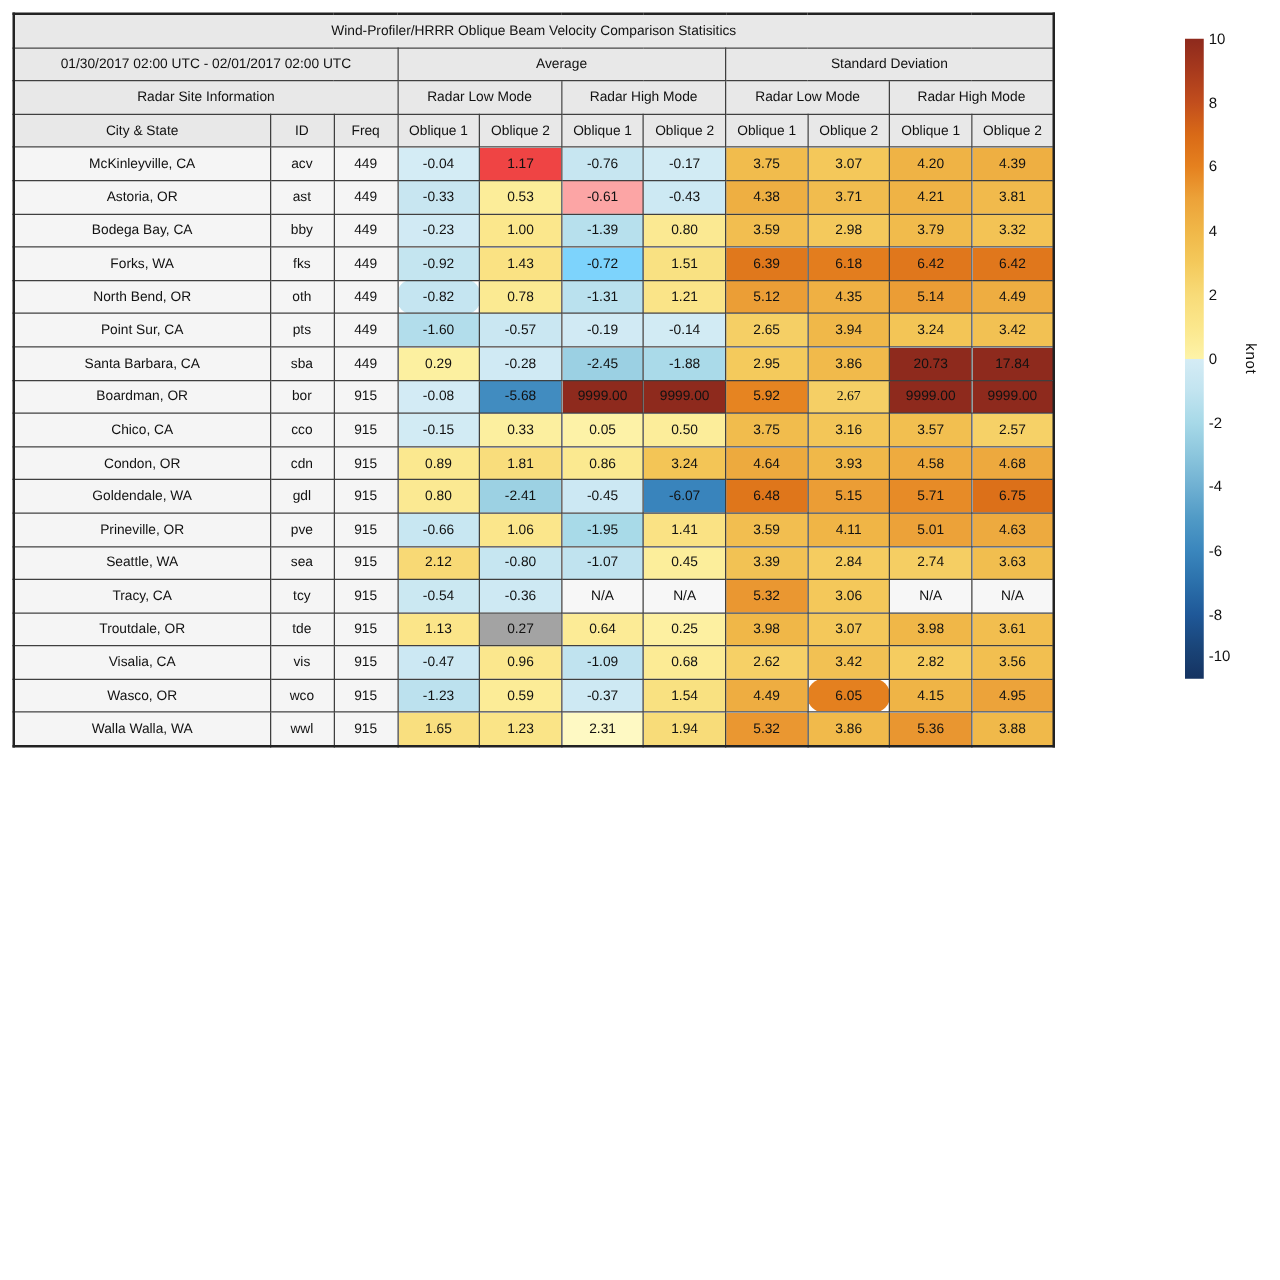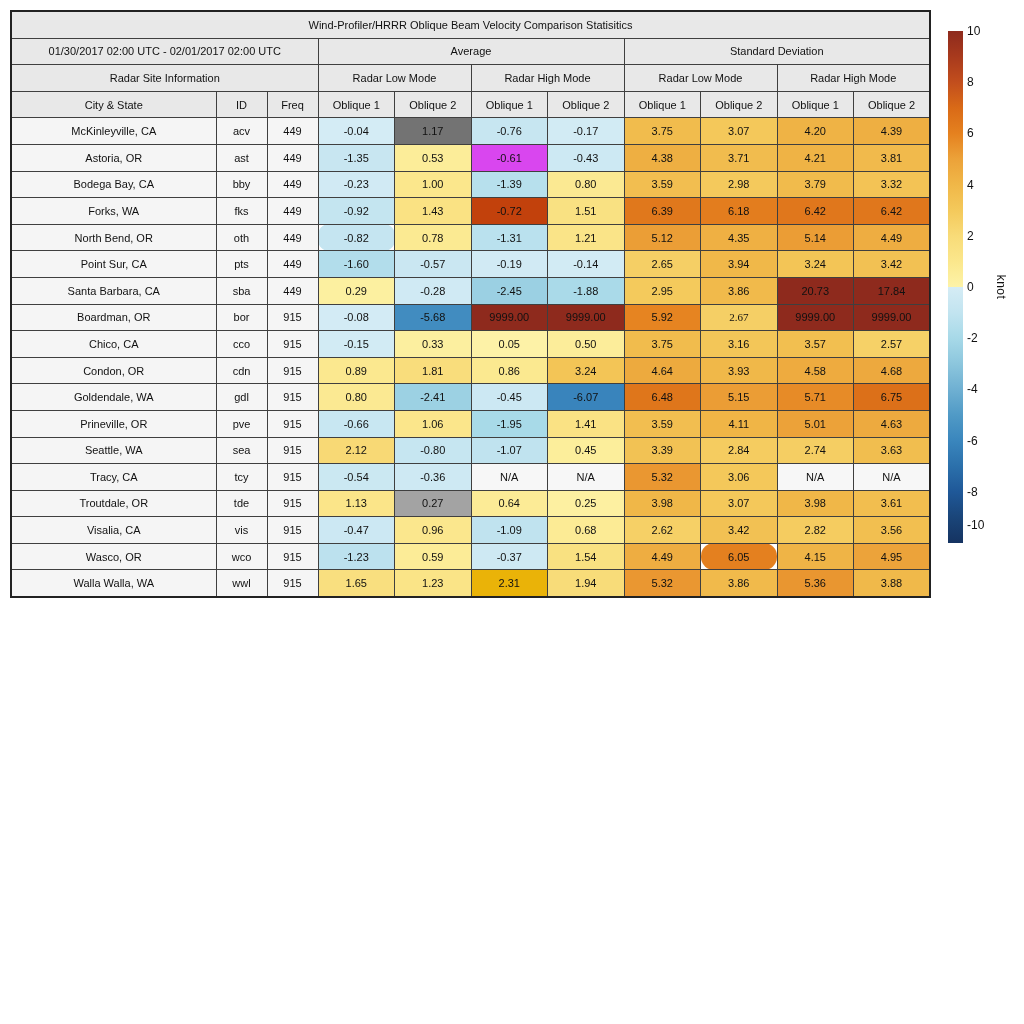--- a/index.html
+++ b/index.html
@@ -1,19 +1,19 @@
 <!DOCTYPE html>
 <html><head>
 <meta charset="utf-8">
 <style>
   html,body { margin:0; padding:0; background:#ffffff; width:1024px; height:1024px;
               font-family:"Liberation Sans", sans-serif; color:#111; }
   .figure { position:absolute; left:10px; top:10px; }
 
-  table.stats { border-collapse:collapse; table-layout:fixed; width:921px;
+  table.stats { border-collapse:collapse; table-layout:fixed; width:834px;
                 border:2px solid #222; }
   table.stats th, table.stats td {
       border:1px solid #3f3f3f; text-align:center; vertical-align:middle;
       font-size:11px; font-weight:400; padding:0; height:25.6px;
       white-space:nowrap; overflow:hidden; }
   table.stats thead th { background:#e8e8e8; }
   table.stats td.meta { background:#f5f5f5; }
 
   .colorbar { position:absolute; left:948px; top:31px; width:76px; height:512px; }
   .cb-bar   { position:absolute; left:0; top:0; width:15px; height:512px; }
@@ -69,35 +69,35 @@
         <th>Oblique 1</th>
         <th>Oblique 2</th>
       </tr>
     </thead>
     <tbody id="table-body">
         <tr>
     <td class="meta">McKinleyville, CA</td>
     <td class="meta">acv</td>
     <td class="meta">449</td>
     <td style="background: rgb(212, 236, 245);">-0.04</td>
-    <td style="background: #737373;">1.17</td>
+    <td style="background: #ef4444;">1.17</td>
     <td style="background: rgb(199, 230, 241);">-0.76</td>
     <td style="background: rgb(210, 235, 244);">-0.17</td>
     <td style="background: rgb(241, 188, 77);">3.75</td>
     <td style="background: rgb(244, 200, 90);">3.07</td>
     <td style="background: rgb(239, 179, 69);">4.20</td>
     <td style="background: rgb(238, 175, 66);">4.39</td>
   </tr>
         <tr>
     <td class="meta">Astoria, OR</td>
     <td class="meta">ast</td>
     <td class="meta">449</td>
-    <td style="background: rgb(200, 230, 241);">-1.35</td>
+    <td style="background: rgb(200, 230, 241);">-0.33</td>
     <td style="background: rgb(252, 237, 153);">0.53</td>
-    <td style="background: #d946ef;">-0.61</td>
+    <td style="background: #fca5a5;">-0.61</td>
     <td style="background: rgb(205, 233, 243);">-0.43</td>
     <td style="background: rgb(238, 175, 66);">4.38</td>
     <td style="background: rgb(241, 188, 78);">3.71</td>
     <td style="background: rgb(239, 179, 69);">4.21</td>
     <td style="background: rgb(241, 186, 76);">3.81</td>
   </tr>
         <tr>
     <td class="meta">Bodega Bay, CA</td>
     <td class="meta">bby</td>
     <td class="meta">449</td>
@@ -109,21 +109,21 @@
     <td style="background: rgb(244, 201, 92);">2.98</td>
     <td style="background: rgb(241, 187, 76);">3.79</td>
     <td style="background: rgb(243, 195, 85);">3.32</td>
   </tr>
         <tr>
     <td class="meta">Forks, WA</td>
     <td class="meta">fks</td>
     <td class="meta">449</td>
     <td style="background: rgb(196, 229, 240);">-0.92</td>
     <td style="background: rgb(250, 226, 131); text-align: center;">1.43</td>
-    <td style="background: #c2410c;">-0.72</td>
+    <td style="background: #7dd3fc;">-0.72</td>
     <td style="background: rgb(249, 225, 130);">1.51</td>
     <td style="background: rgb(224, 120, 28);">6.39</td>
     <td style="background: rgb(227, 125, 30);">6.18</td>
     <td style="background: rgb(224, 119, 28);">6.42</td>
     <td style="background: rgb(224, 119, 28);">6.42</td>
   </tr>
         <tr>
     <td class="meta">North Bend, OR</td>
     <td class="meta">oth</td>
     <td class="meta">449</td>
@@ -291,21 +291,21 @@
     <td style="background: rgb(228, 128, 31); border-radius: 13px;">6.05</td>
     <td style="background: rgb(239, 180, 70);">4.15</td>
     <td style="background: rgb(236, 163, 58);">4.95</td>
   </tr>
         <tr>
     <td class="meta">Walla Walla, WA</td>
     <td class="meta">wwl</td>
     <td class="meta">915</td>
     <td style="background: rgb(249, 223, 127);">1.65</td>
     <td style="background: rgb(250, 228, 135);">1.23</td>
-    <td style="background: #eab308;">2.31</td>
+    <td style="background: #fef9c3;">2.31</td>
     <td style="background: rgb(248, 220, 121);">1.94</td>
     <td style="background: rgb(234, 151, 49);">5.32</td>
     <td style="background: rgb(241, 186, 75);">3.86</td>
     <td style="background: rgb(233, 150, 48);">5.36</td>
     <td style="background: rgb(240, 185, 74);">3.88</td>
   </tr>
       </tbody>
   </table>
 </div>
 

